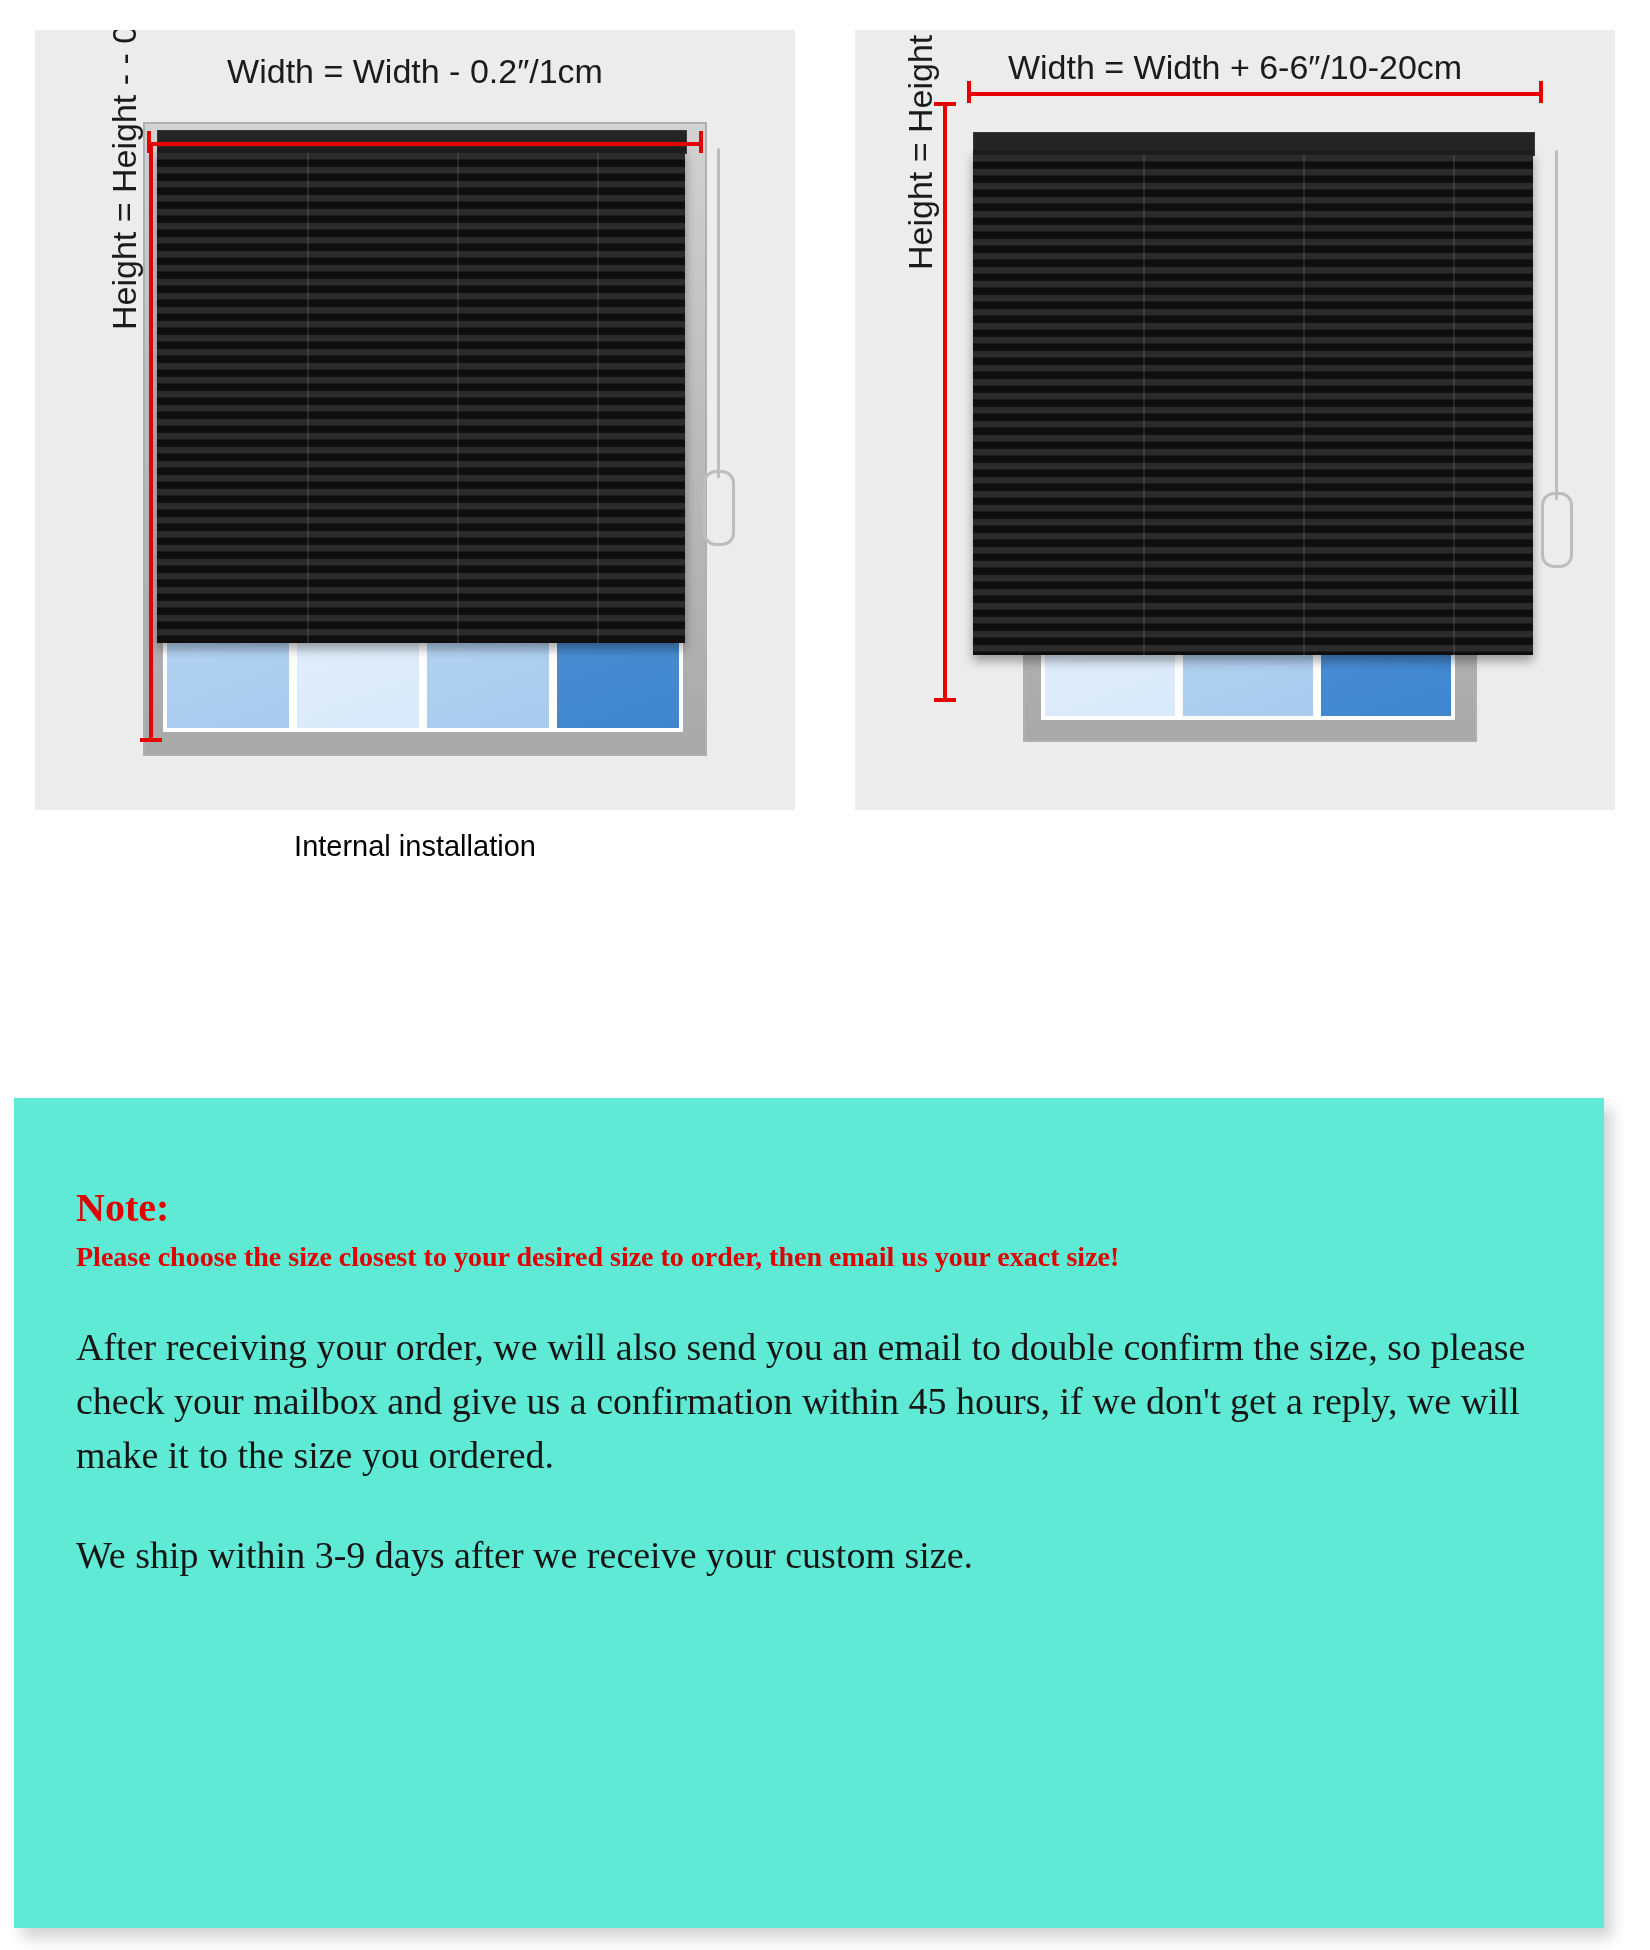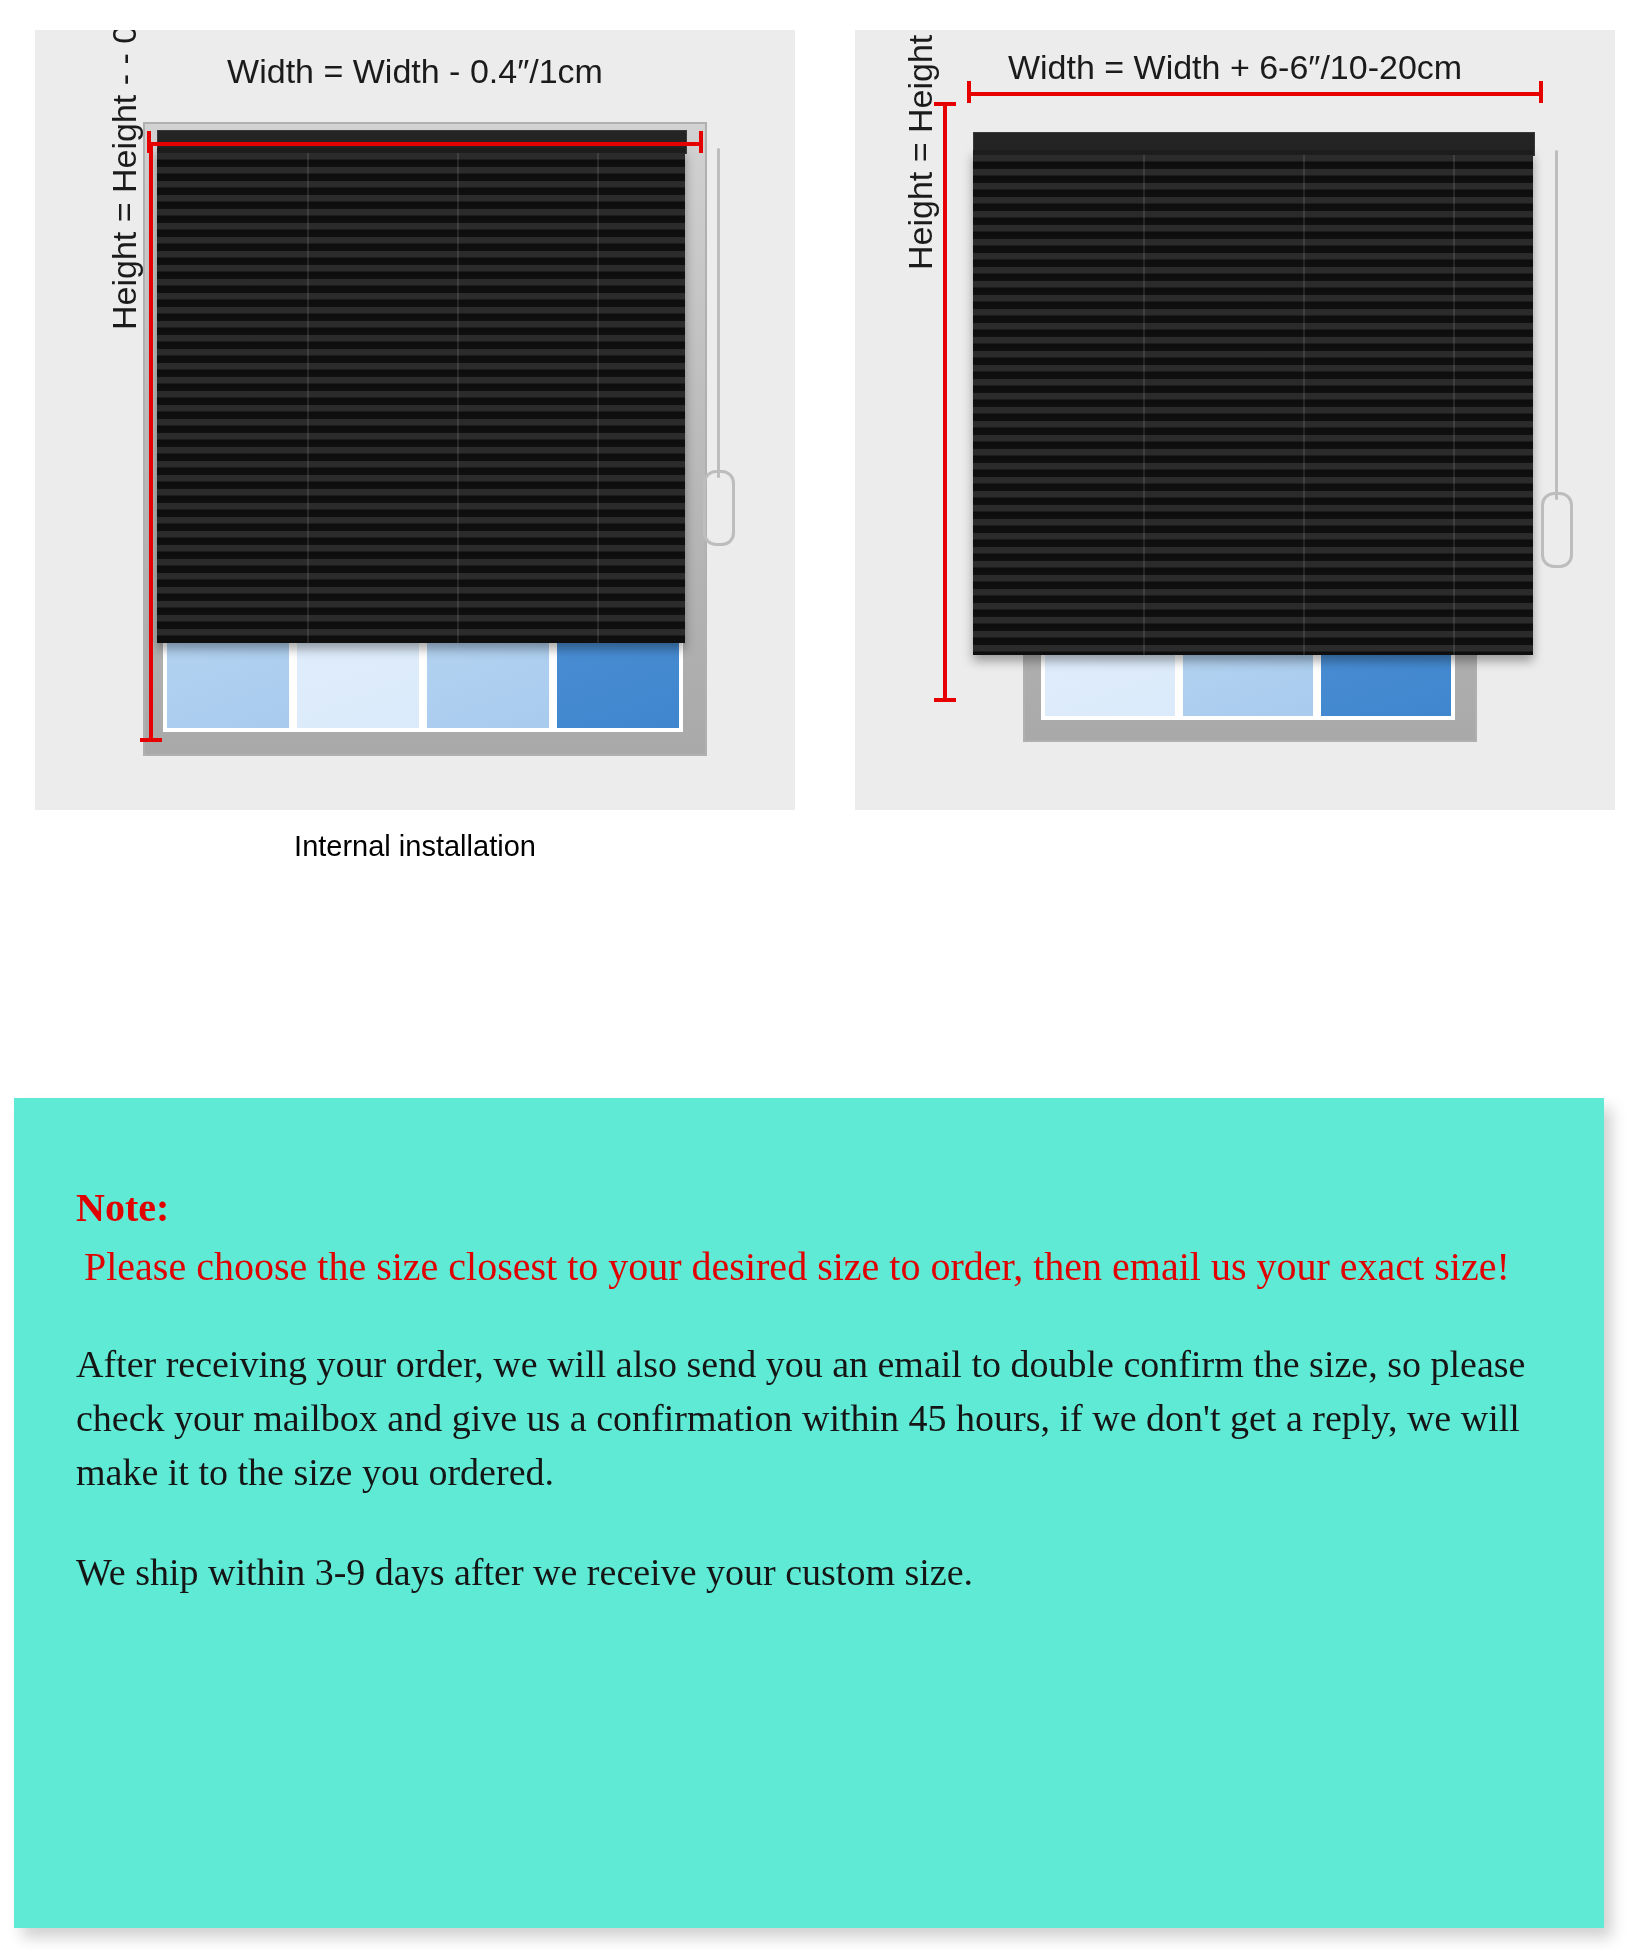--- a/index.html
+++ b/index.html
@@ -181,24 +181,24 @@
   }
   .note-head {
     color: #e00000;
     font-weight: bold;
     font-size: 40px;
     line-height: 1.28;
     margin: 0 0 6px 0;
   }
   .note-strong {
     color: #e00000;
-    font-weight: normal;
-    font-size: 40px;
+    font-weight: bold;
+    font-size: 28px;
     line-height: 1.28;
-    margin: 8px;
+    margin: 0;
     max-width: 1460px;
   }
   .note-para {
     color: #151515;
     font-size: 38px;
     line-height: 1.42;
     margin: 46px 0 0 0;
     max-width: 1490px;
   }
 </style>
@@ -206,21 +206,21 @@
 <body>
 
 <div class="page">
 
 
   <div class="diagrams">
 
     <div class="panel left">
       <div class="imgbox">
 
-        <div class="lbl-top" style="top:22px;left:0;">Width = Width - 0.4″/1cm</div>
+        <div class="lbl-top" style="top:22px;left:0;">Width = Width - 0.2″/1cm</div>
 
         <div class="lbl-side" style="left:70px; top:300px;">Height = Height - - 0.4″/1cm</div>
 
         <div class="window-frame" style="left:108px; top:92px; width:560px; height:630px;"></div>
         <div class="window-inner" style="left:128px; top:112px; width:520px; height:590px;">
           <div class="pane"></div>
           <div class="pane pale"></div>
           <div class="pane"></div>
           <div class="pane dark"></div>
         </div>

